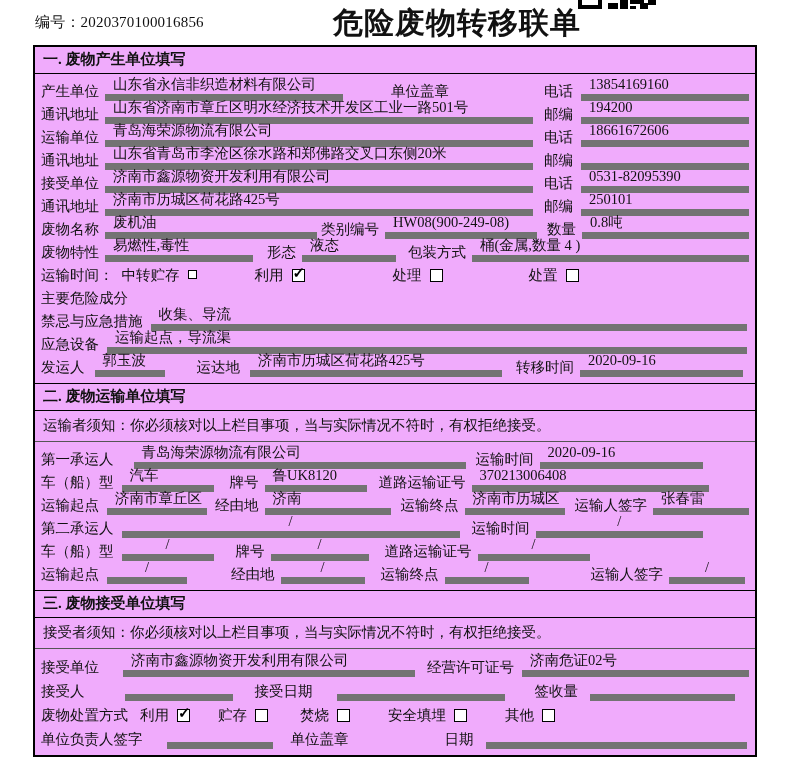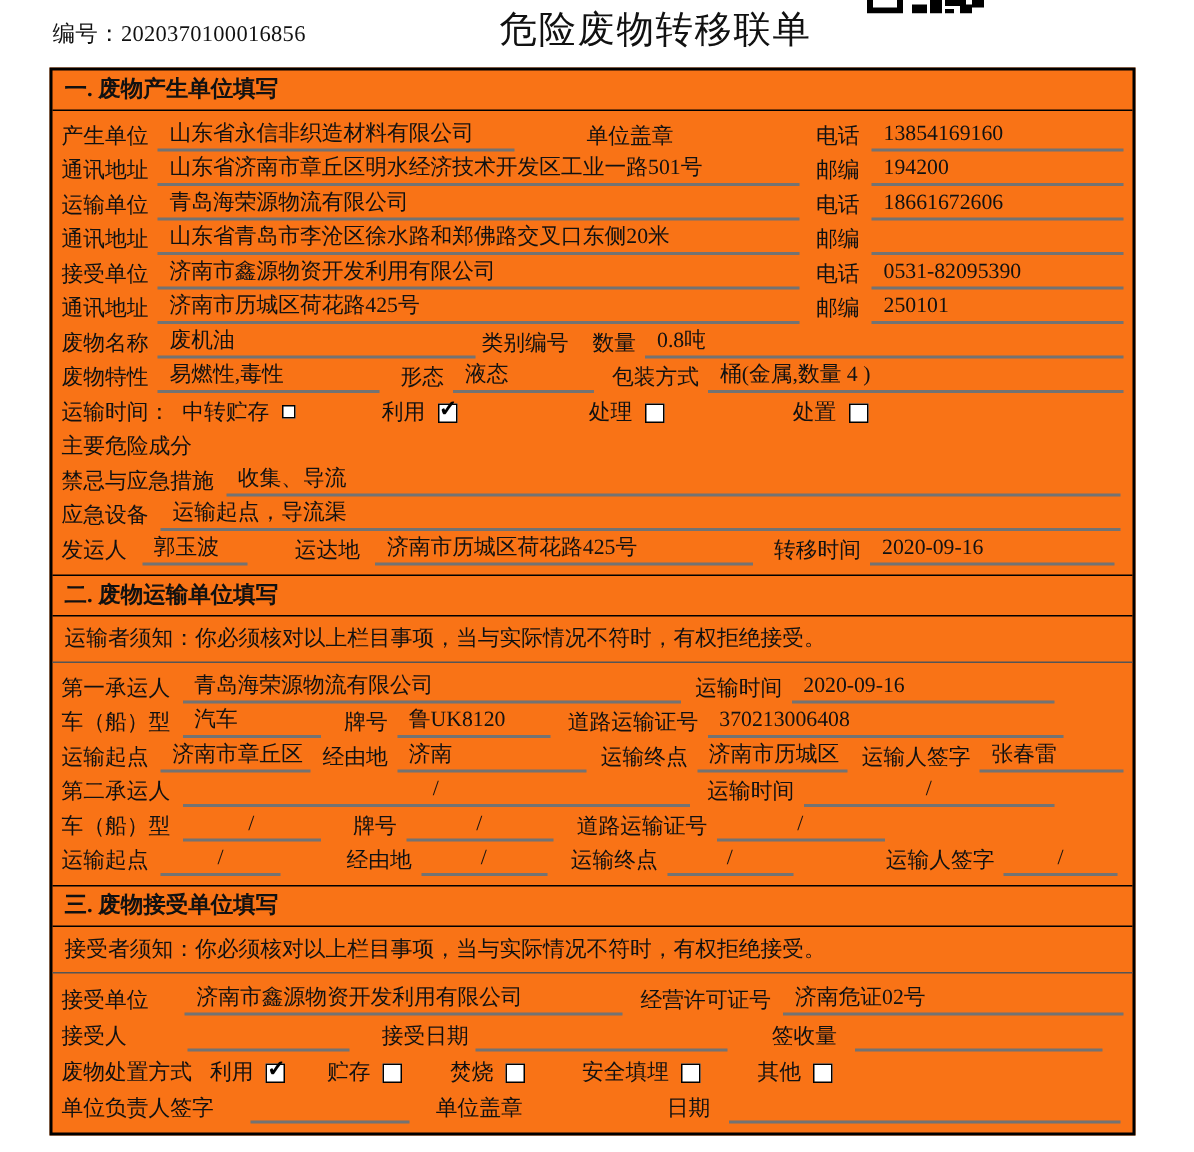--- a/index.html
+++ b/index.html
@@ -6,35 +6,35 @@
   body {
     width:796px; height:768px; background:#ffffff; color:#111;
     font-family:"Liberation Serif","DejaVu Serif",serif;
     font-size:14.5px; overflow:hidden;
   }
   .page { position:relative; width:796px; height:768px; }
 
   
   .hdr { position:relative; height:44px; }
   .doc-no { position:absolute; left:35px; top:13px; font-size:15px; letter-spacing:0.2px; }
-  .main-title { position:absolute; left:333px; top:3px; font-size:25px; font-weight:normal; letter-spacing:1px; white-space:nowrap; }
+  .main-title { position:absolute; left:333px; top:3px; font-size:30px; font-weight:bold; letter-spacing:1px; white-space:nowrap; }
   .qr-frag { position:absolute; left:578px; top:0; }
 
   
   .box { position:absolute; left:33px; top:45px; width:724px; box-sizing:border-box;
-         border:2px solid #000; background:#f97316; }
+         border:2px solid #000; background:#f0abfc; }
   .sec-title { font-weight:bold; font-size:15px; padding:3px 8px 4px; border-bottom:1.5px solid #000; }
   .sec-title.mid { border-top:1.5px solid #000; }
   .notice { padding:5px 8px 6px; border-bottom:1px solid #555; }
   .sbody { padding:4px 6px 6px; }
 
   .row { display:flex; align-items:flex-end; height:23px; }
   .s3 .row { height:24px; }
   .lbl { white-space:nowrap; flex-shrink:0; line-height:20px; }
-  .fld { border-bottom:2px solid #737373; padding:0 0 0 8px; white-space:nowrap; overflow:hidden;
+  .fld { border-bottom:7px solid #737373; padding:0 0 0 8px; white-space:nowrap; overflow:hidden;
          box-sizing:border-box; flex-shrink:0; line-height:20px; min-height:20px; }
   .fld.fx { flex:1 1 auto; }
   .fld.c { text-align:center; padding-left:0; }
 
   
   .cbg { display:inline-flex; align-items:center; line-height:20px; }
   .cb { display:inline-block; width:13px; height:13px; border:1.5px solid #000;
         margin-left:8px; position:relative; box-sizing:border-box; background:#fff; flex-shrink:0; }
   .cb.sm { width:9px; height:9px; margin-bottom:1px; }
   .cb.checked::after { content:"✓"; position:absolute; left:0px; top:-7px;
@@ -108,20 +108,21 @@
         <span class="lbl" style="margin-right:6px">通讯地址</span>
         <span class="fld" style="width:428px">济南市历城区荷花路425号</span>
         <span class="lbl" style="margin-left:auto;margin-right:8px">邮编</span>
         <span class="fld" style="width:168px">250101</span>
       </div>
 
       <div class="row">
         <span class="lbl" style="margin-right:6px">废物名称</span>
         <span class="fld" style="width:212px">废机油</span>
         <span class="lbl" style="margin-left:4px;margin-right:6px">类别编号</span>
+        <span class="fld" style="width:152px">HW08(900-249-08)</span>
         <span class="lbl" style="margin-left:10px;margin-right:6px">数量</span>
         <span class="fld fx">0.8吨</span>
       </div>
 
       <div class="row">
         <span class="lbl" style="margin-right:6px">废物特性</span>
         <span class="fld" style="width:148px">易燃性,毒性</span>
         <span class="lbl" style="margin-left:14px;margin-right:6px">形态</span>
         <span class="fld" style="width:94px">液态</span>
         <span class="lbl" style="margin-left:12px;margin-right:6px">包装方式</span>
@@ -170,21 +171,21 @@
         <span class="lbl" style="margin-left:14px;margin-right:6px">转移时间</span>
         <span class="fld fx" style="margin-right:6px">2020-09-16</span>
       </div>
     </div>
 
     <div class="sec-title mid">二. 废物运输单位填写</div>
     <div class="notice">运输者须知：你必须核对以上栏目事项，当与实际情况不符时，有权拒绝接受。</div>
     <div class="sbody s2">
 
       <div class="row">
-        <span class="lbl" style="margin-right:8px">第一承运人</span>
+        <span class="lbl" style="margin-right:20px">第一承运人</span>
         <span class="fld" style="width:332px">青岛海荣源物流有限公司</span>
         <span class="lbl" style="margin-left:10px;margin-right:6px">运输时间</span>
         <span class="fld fx" style="margin-right:46px">2020-09-16</span>
       </div>
 
       <div class="row">
         <span class="lbl" style="margin-right:8px">车（船）型</span>
         <span class="fld" style="width:92px">汽车</span>
         <span class="lbl" style="margin-left:16px;margin-right:6px">牌号</span>
         <span class="fld" style="width:102px">鲁UK8120</span>
@@ -239,21 +240,21 @@
       <div class="row">
         <span class="lbl" style="margin-right:24px">接受单位</span>
         <span class="fld" style="width:292px">济南市鑫源物资开发利用有限公司</span>
         <span class="lbl" style="margin-left:12px;margin-right:8px">经营许可证号</span>
         <span class="fld fx">济南危证02号</span>
       </div>
 
       <div class="row">
         <span class="lbl" style="margin-right:40px">接受人</span>
         <span class="fld" style="width:108px"></span>
-        <span class="lbl" style="margin-left:22px;margin-right:4px">接受日期</span>
+        <span class="lbl" style="margin-left:22px;margin-right:24px">接受日期</span>
         <span class="fld" style="width:168px"></span>
         <span class="lbl" style="margin-left:30px;margin-right:12px">签收量</span>
         <span class="fld fx" style="margin-right:14px"></span>
       </div>
 
       <div class="row">
         <span class="lbl">废物处置方式</span>
         <span class="cbg" style="margin-left:12px">
           <span class="lbl">利用</span>
           <span class="cb checked"></span>

